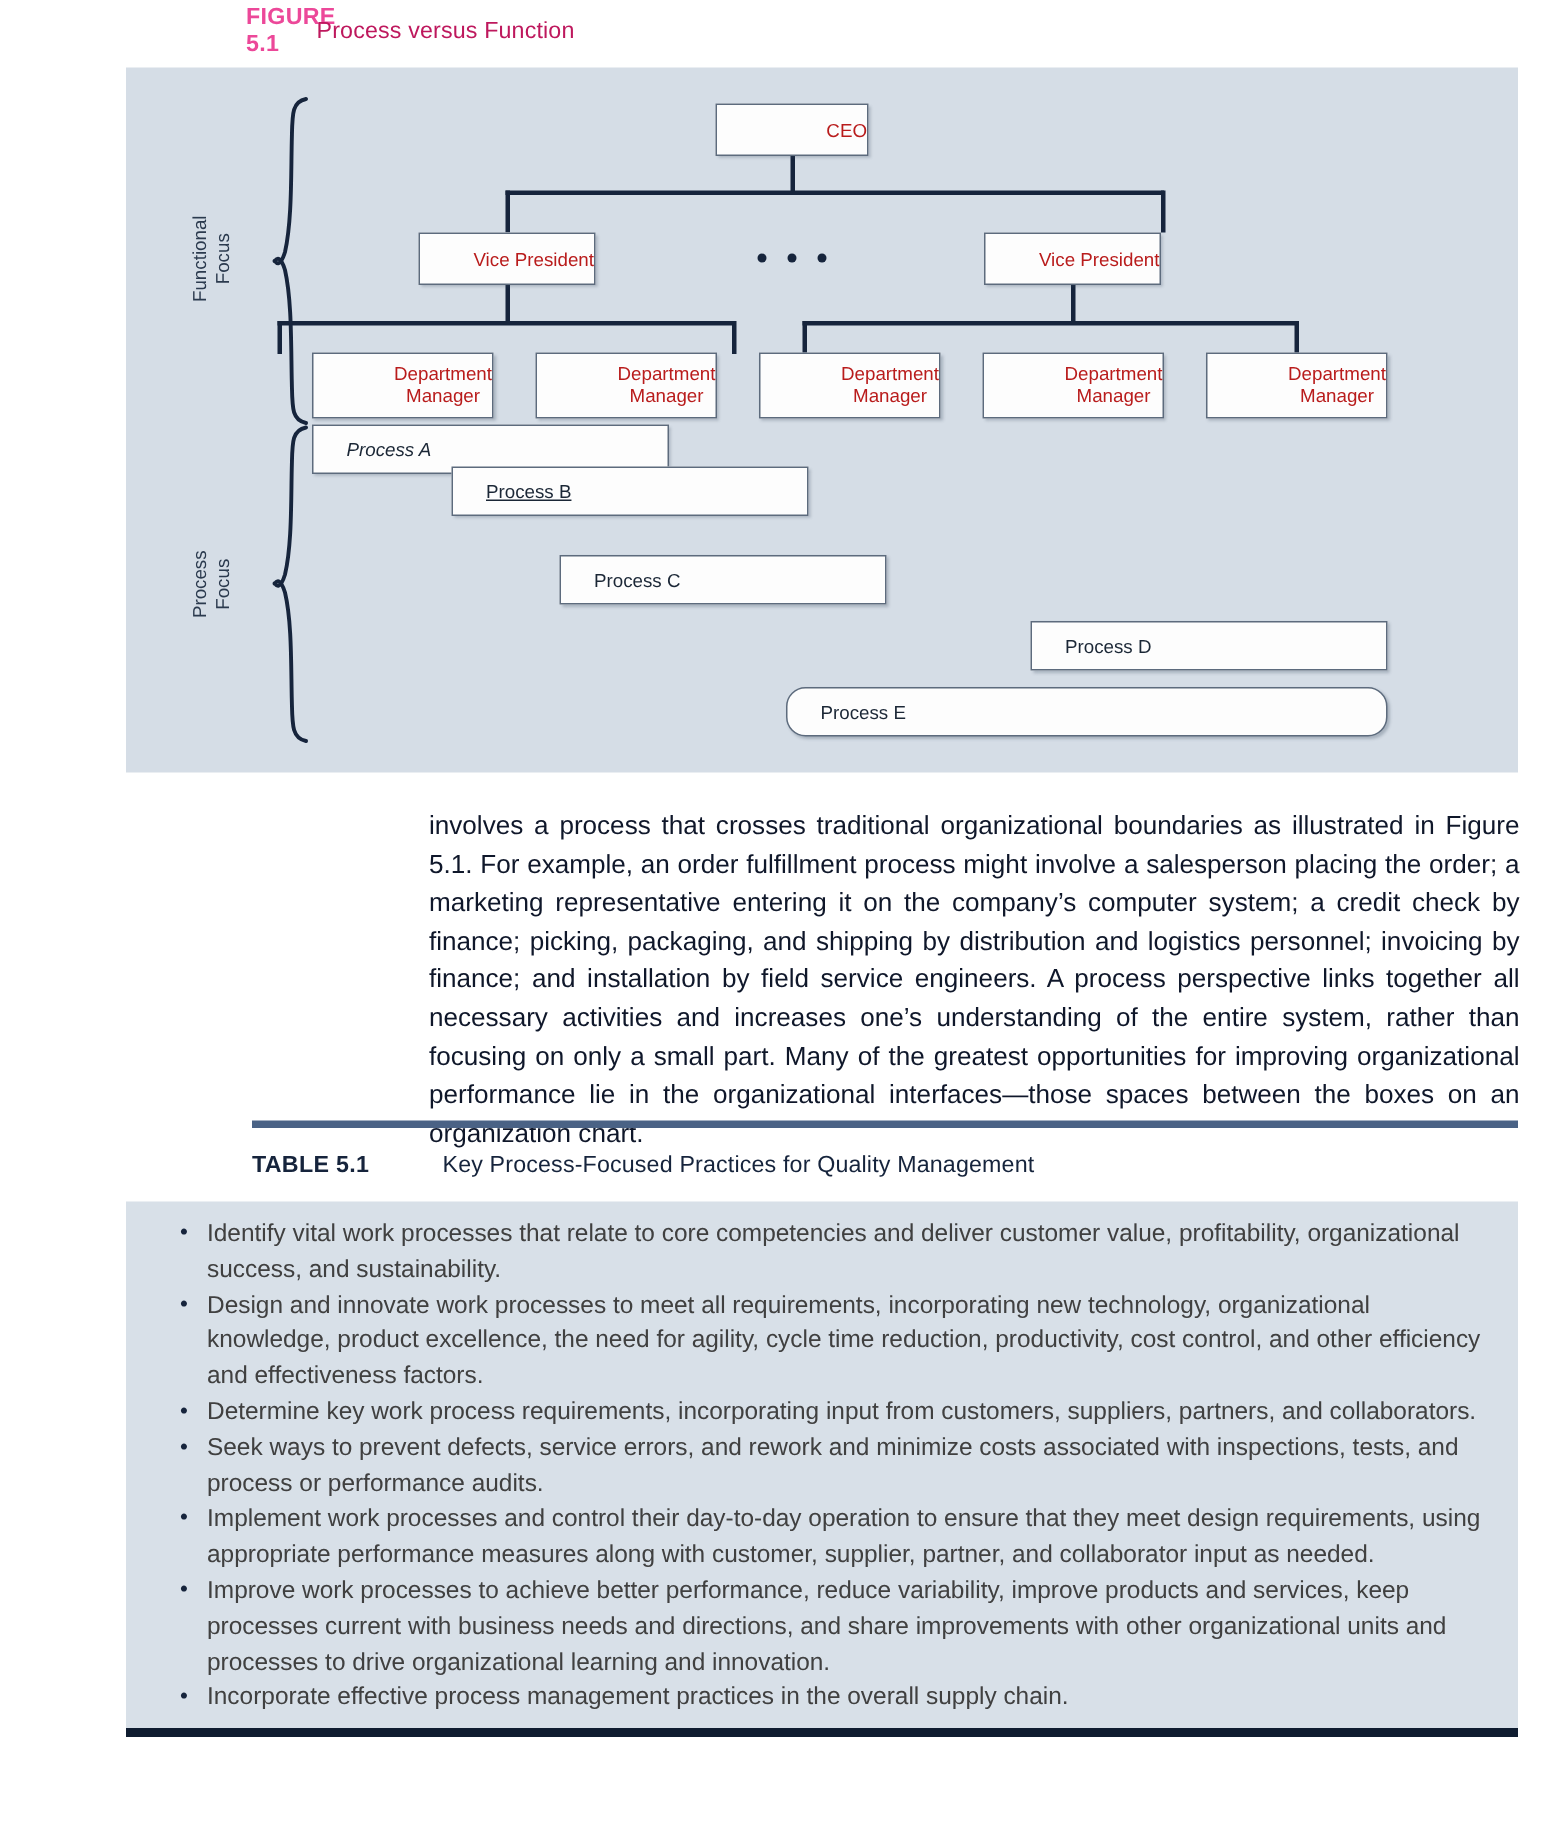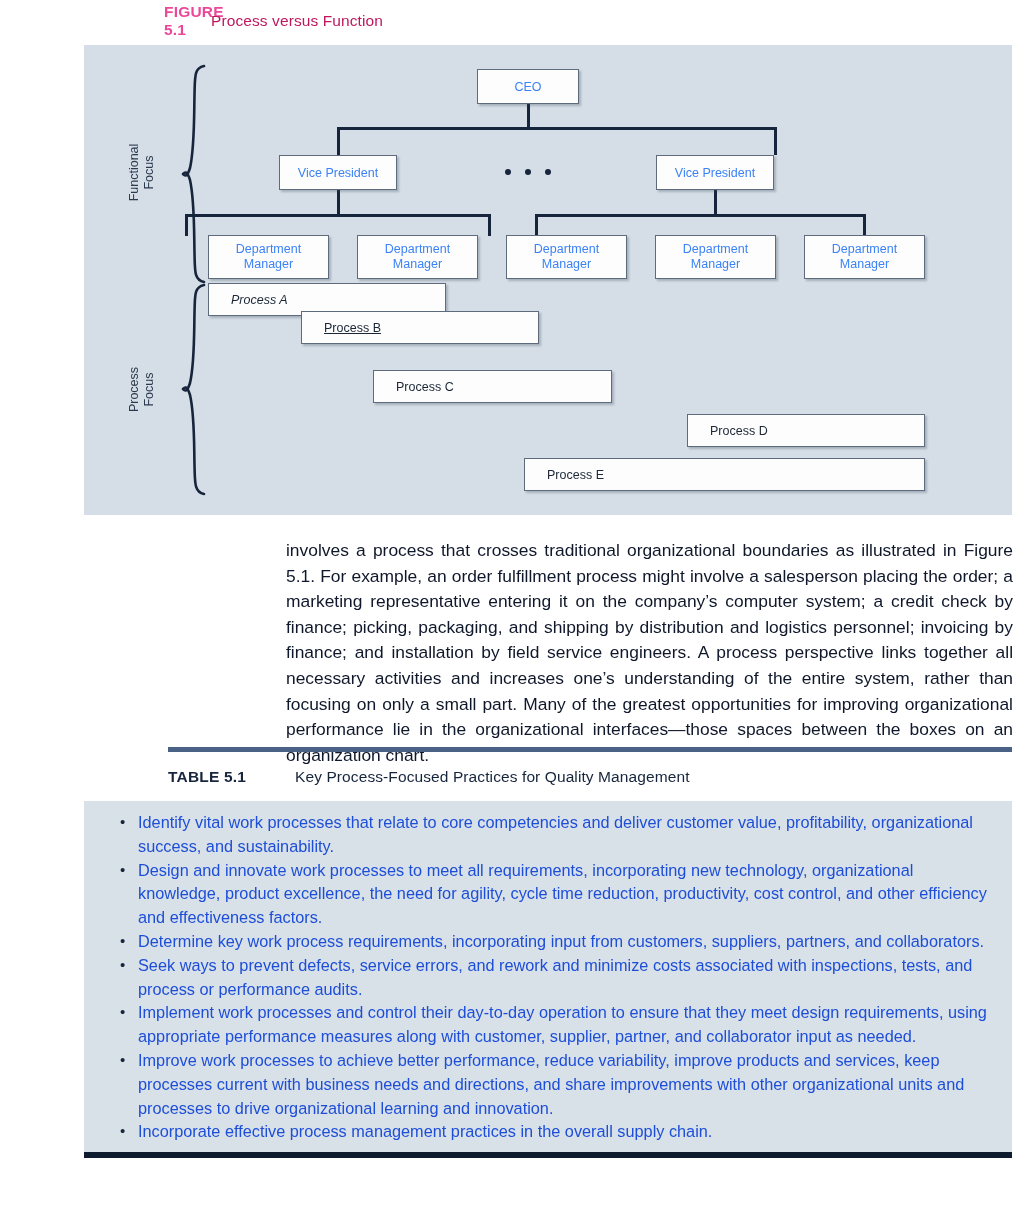--- a/index.html
+++ b/index.html
@@ -58,25 +58,25 @@
   }
 
   
   .node {
     position: absolute;
     background: #fdfdfd;
     border: 1px solid #5d6b7d;
     box-sizing: border-box;
     display: flex;
     align-items: center;
-    justify-content: center;
+    justify-content: flex-end;
     text-align: center;
     font-size: 12.5px;
     line-height: 14px;
-    color: #3b82f6;
+    color: #b91c1c;
     box-shadow: 1.5px 1.5px 2px rgba(60,75,95,.30);
     z-index: 3;
   }
   .node.twoline { line-height: 15px; }
 
   
   .pbar {
     position: absolute;
     background: #fdfdfd;
     border: 1px solid #5d6b7d;
@@ -184,21 +184,21 @@
     margin: 0;
     padding: 0;
     list-style: none;
   }
   .tbl-panel li {
     position: relative;
     margin: 0 16px 0 36px;
     padding-left: 18px;
     font-size: 16.3px;
     line-height: 23.8px;
-    color: #1d4ed8;
+    color: #404040;
   }
   .tbl-panel li::before {
     content: "•";
     position: absolute;
     left: 0;
     top: -1px;
     font-size: 15px;
     color: #16243c;
   }
   .tbl-rule-bottom {
@@ -288,27 +288,27 @@
     </svg>
     <div class="brace-label" style="left:-3px; top:330px; width:120px;">Process
 Focus</div>
 
     <div class="pbar" style="left:124px; top:238px; width:238px; height:33px;font-style:italic;">
       <span>Process A</span>
     </div>
     <div class="pbar" style="left:217px; top:266px; width:238px; height:33px;text-decoration:underline;">
       <span>Process B</span>
     </div>
-    <div class="pbar" style="left:289px; top:325px; width:239px; height:33px;">
+    <div class="pbar" style="left:289px; top:325px; width:218px; height:33px;">
       <span>Process C</span>
     </div>
     <div class="pbar" style="left:603px; top:369px; width:238px; height:33px;">
       <span>Process D</span>
     </div>
-    <div class="pbar" style="left:440px; top:413px; width:401px; height:33px;">
+    <div class="pbar" style="left:440px; top:413px; width:401px; height:33px;border-radius:13px;">
       <span>Process E</span>
     </div>
 
   </div>
 </div>
 
 <div class="body-col">involves a process that crosses traditional organizational boundaries as illustrated in Figure 5.1. For example, an order fulfillment process might involve a salesperson placing the order; a marketing representative entering it on the company’s computer system; a credit check by finance; picking, packaging, and shipping by distribution and logistics personnel; invoicing by finance; and installation by field service engineers. A process perspective links together all necessary activities and increases one’s understanding of the entire system, rather than focusing on only a small part. Many of the greatest opportunities for improving organizational performance lie in the organizational interfaces—those spaces between the boxes on an organization chart.</div>
 
 <div class="tbl-rule-top" style="background: rgb(74, 98, 133);"></div>
 

